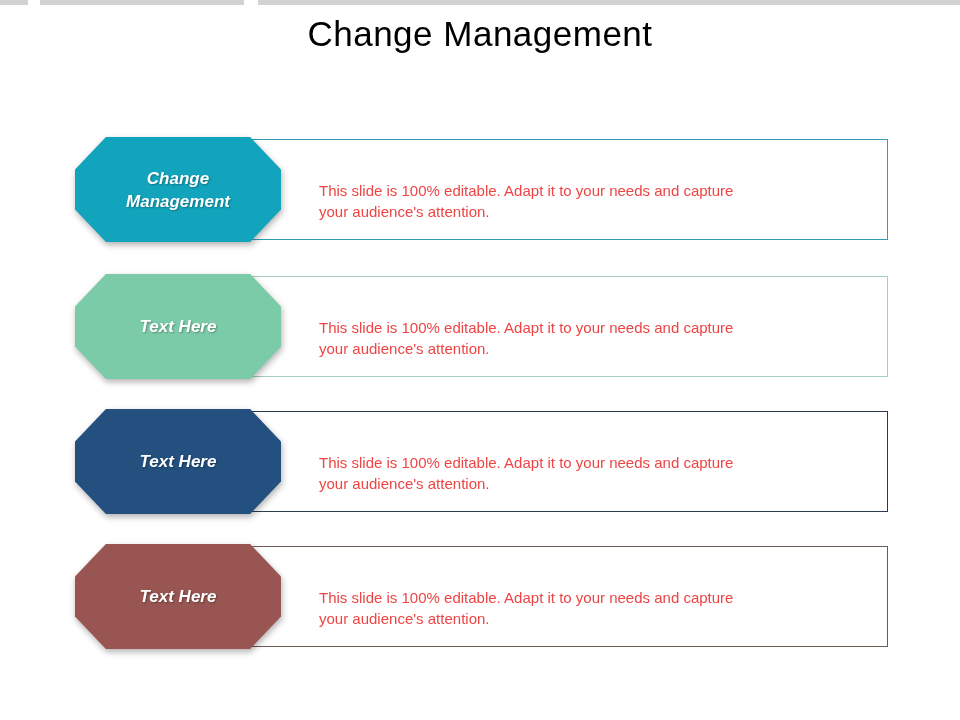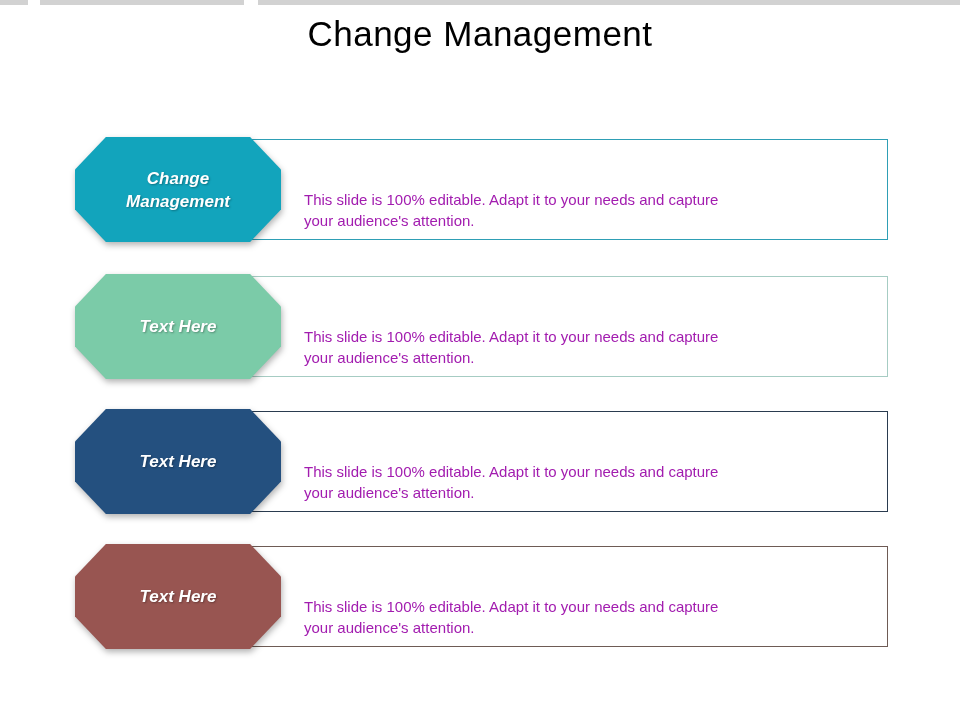--- a/index.html
+++ b/index.html
@@ -23,23 +23,23 @@
   }
 
   .row { position:absolute; left:0; width:960px; height:110px; }
   .r0 { top:139px; } .r1 { top:276px; } .r2 { top:411px; } .r3 { top:546px; }
 
   .box {
     position:absolute; left:170px; top:0; width:718px; height:101px;
     background:#ffffff; border:1px solid #999; box-sizing:border-box;
   }
   .desc {
-    position:absolute; left:133px; top:50%; transform:translateY(-50%);
-    margin-top:20px; width:425px;
-    font-size:15px; line-height:21px; color:#a21caf;
+    position:absolute; left:148px; top:50%; transform:translateY(-50%);
+    margin-top:11px; width:425px;
+    font-size:15px; line-height:21px; color:#ef4444;
   }
 
   .badge-wrap {
     position:absolute; left:75px; top:-2px;
     filter:drop-shadow(1px 3px 3px rgba(0,0,0,0.30));
   }
   .badge {
     width:206px; height:105px;
     clip-path:polygon(15% 0%, 85% 0%, 100% 31%, 100% 69%, 85% 100%, 15% 100%, 0% 69%, 0% 31%);
     display:flex; align-items:center; justify-content:center;

